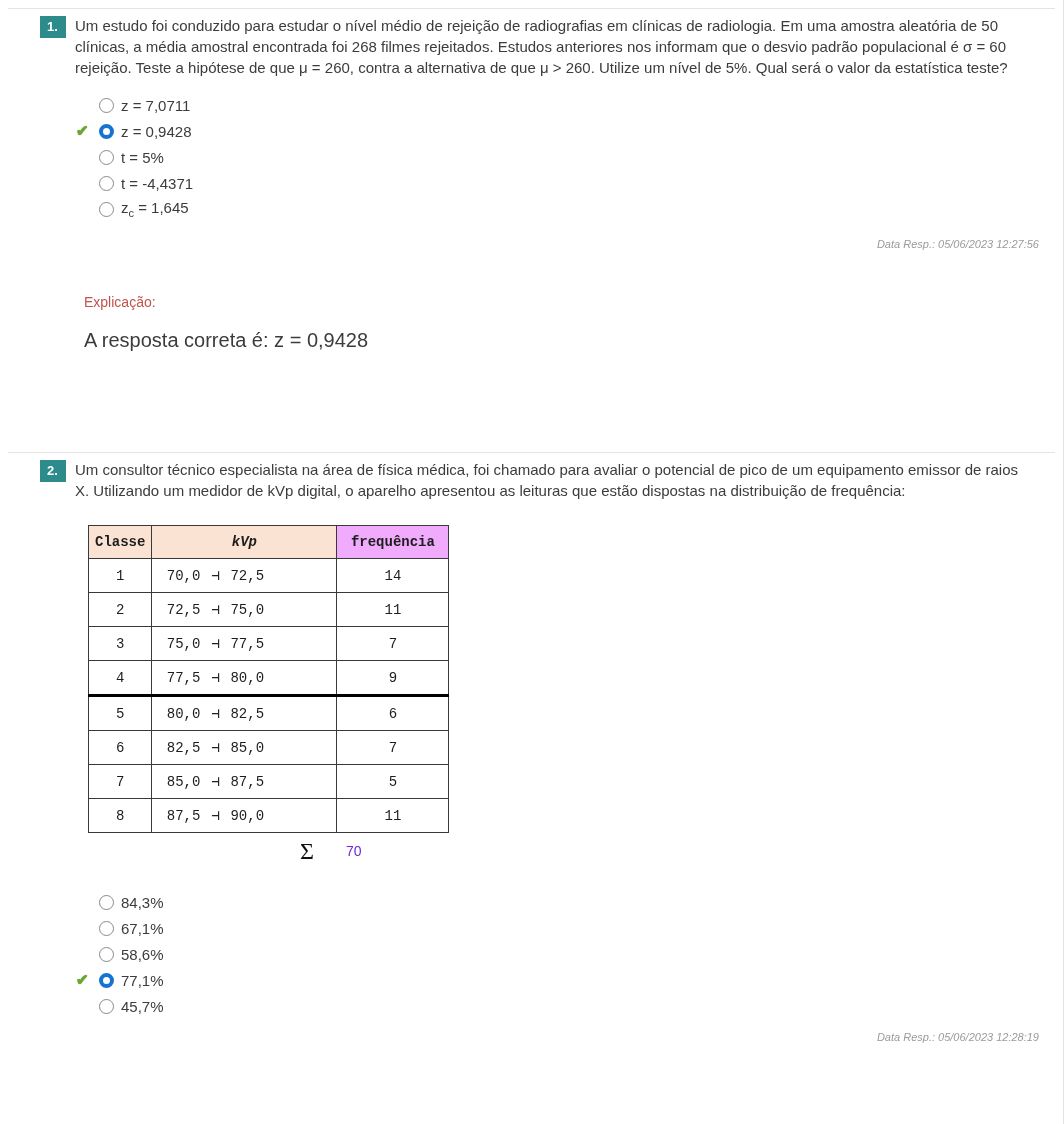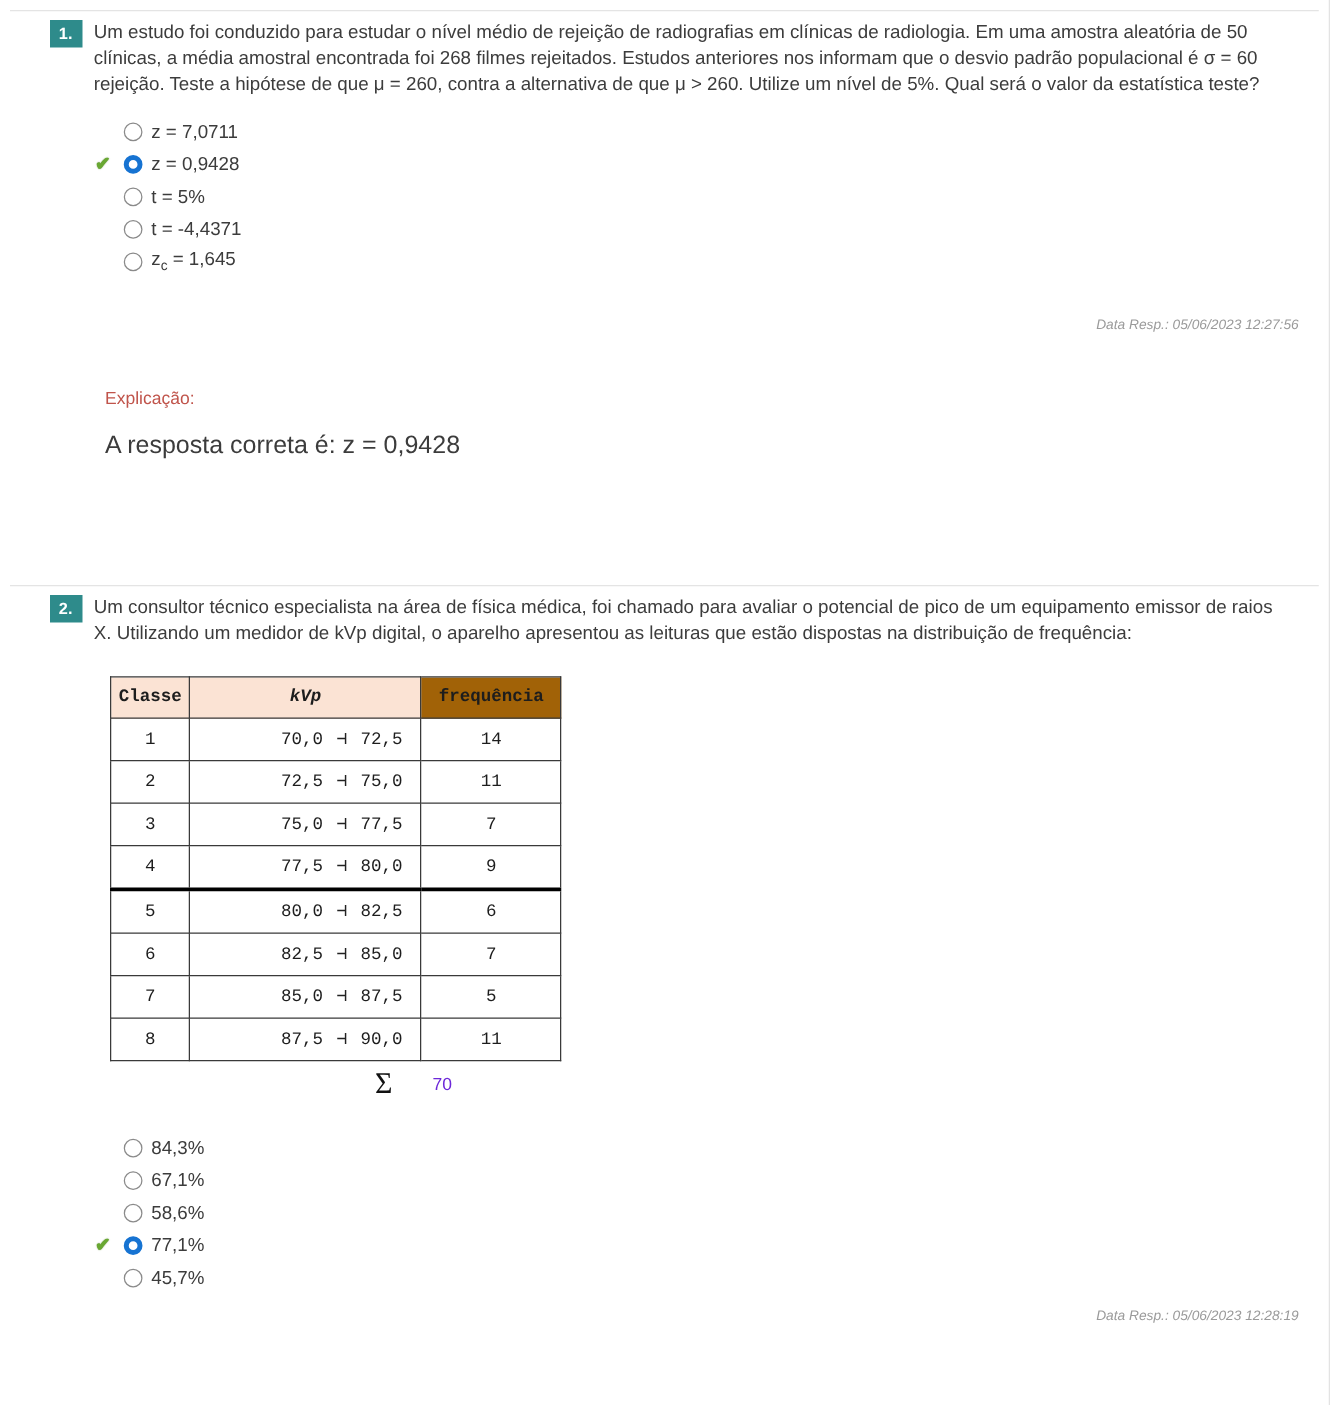--- a/index.html
+++ b/index.html
@@ -51,21 +51,21 @@
     margin-right: 7px;
     flex: 0 0 auto;
   }
   .radio.checked { border: 4.5px solid var(--radio-selected-blue, #1673d2); }
   .opt-text { font-size: 15px; }
   .opt-text sub { font-size: 11px; }
 
   .data-resp {
     text-align: right;
     padding-right: 16px;
-    margin-top: 32px;
+    margin-top: 16px;
     font-size: 11px;
     font-style: italic;
     color: var(--timestamp-gray, #9a9a9a);
   }
 
   .explanation { margin: 44px 0 0 76px; }
   .exp-label { color: var(--explanation-red, #c0544b); font-size: 14px; }
   .exp-text { margin-top: 19px; font-size: 20px; }
 
   .freq-table {
@@ -78,23 +78,23 @@
     border: 1px solid #3a3a3a;
     padding: 8px 6px;
     height: 22px;
     text-align: center;
     vertical-align: middle;
     font-family: Liberation Mono, monospace;
   }
   .freq-table th { font-weight: bold; }
   .th-classe { width: 57px; background: var(--table-header-bg, #fbe3d4); }
   .th-kvp { width: 185px; background: var(--table-header-bg, #fbe3d4); font-style: italic; }
-  .th-freq { width: 112px; background: #a16207; }
+  .th-freq { width: 112px; background: #f0abfc; }
   .row-thick td { border-bottom: 3px solid #000; }
-  .kv-wrap { display: flex; justify-content: flex-end; align-items: center; }
+  .kv-wrap { display: flex; justify-content: flex-start; align-items: center; }
   .kv-a { width: 42px; text-align: right; }
   .kv-sym { width: 30px; text-align: center; color: #222; }
   .kv-b { width: 42px; text-align: left; }
 
   .sum-row { margin-left: 80px; display: flex; align-items: center; height: 32px; margin-top: 2px; }
   .sigma { margin-left: 212px; font-size: 24px; font-family: "Liberation Serif", serif; color: #111; }
   .sum-val { margin-left: 32px; font-size: 14px; color: #6d28d9; }
 
   .q-follow { margin: 58px 0 0 76px; font-size: 15px; line-height: 21px; }
   .q2 .options { margin-top: 22px; }

